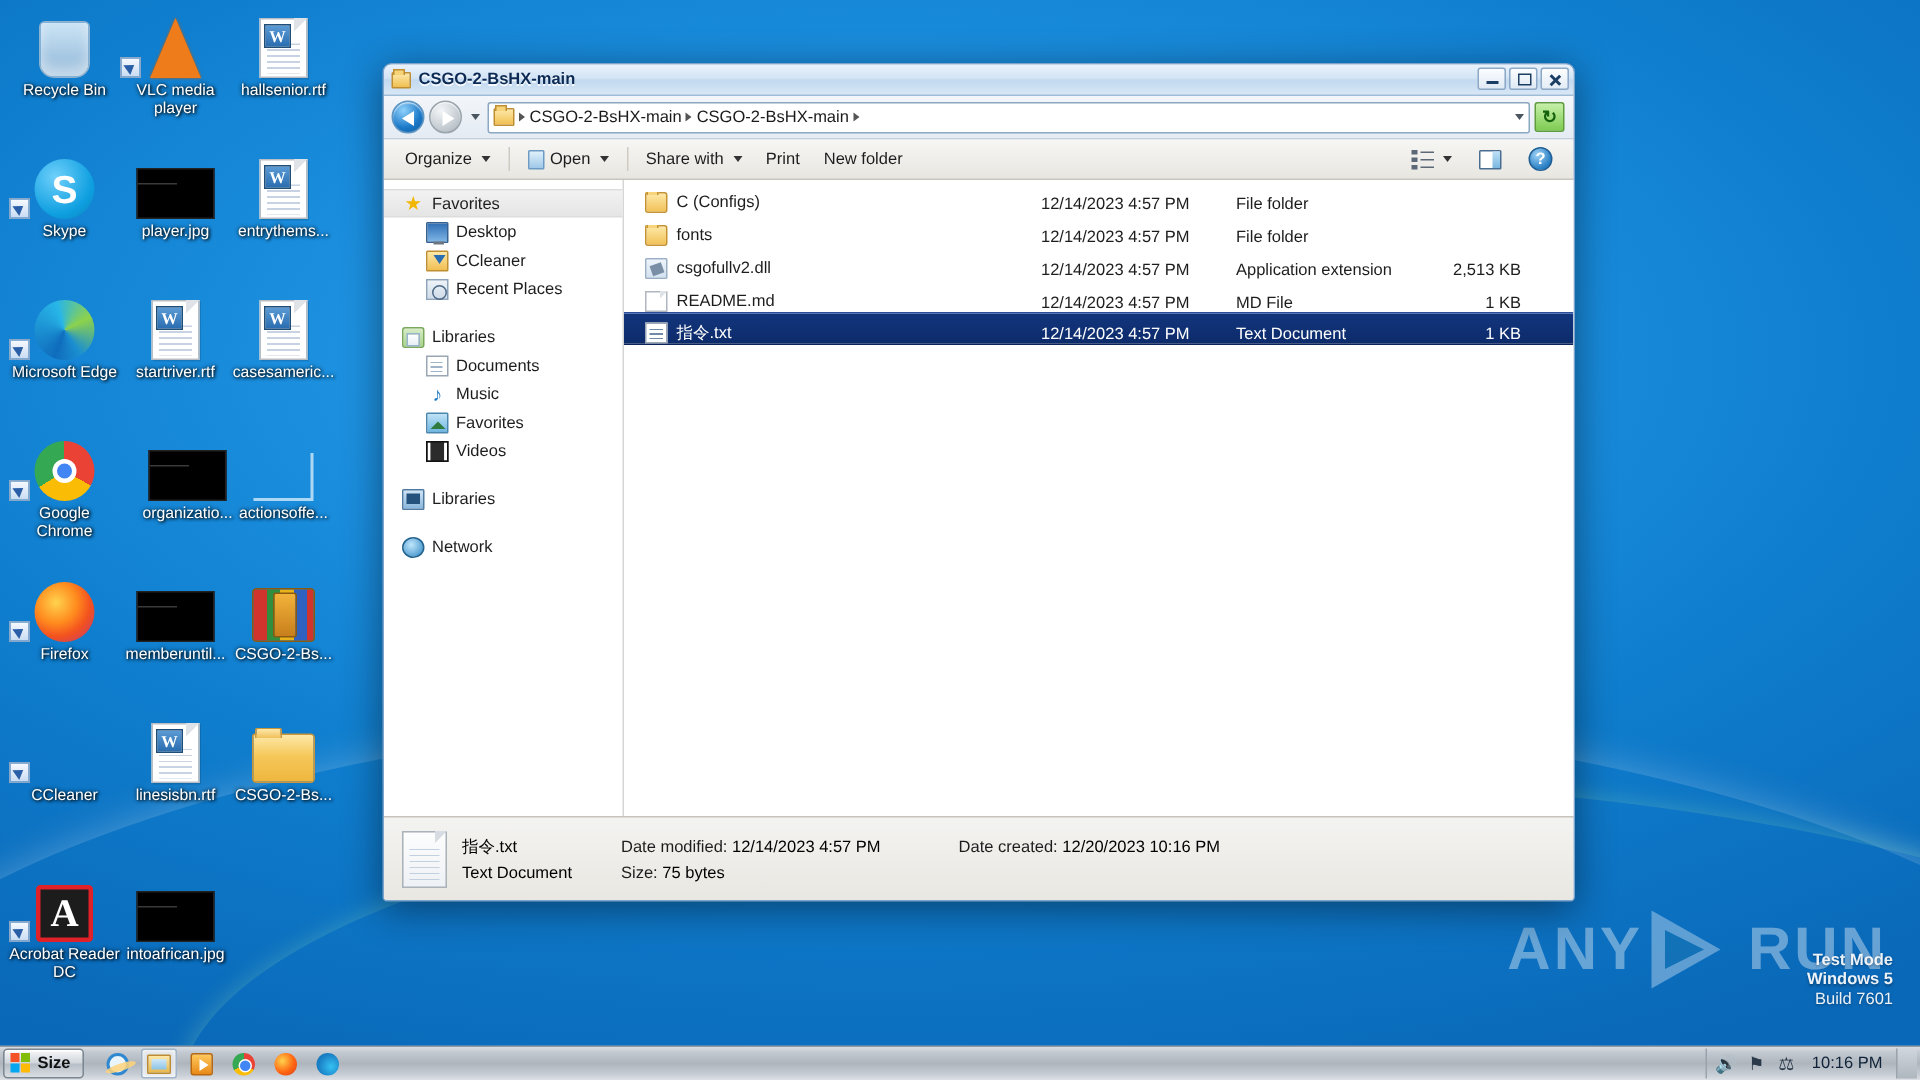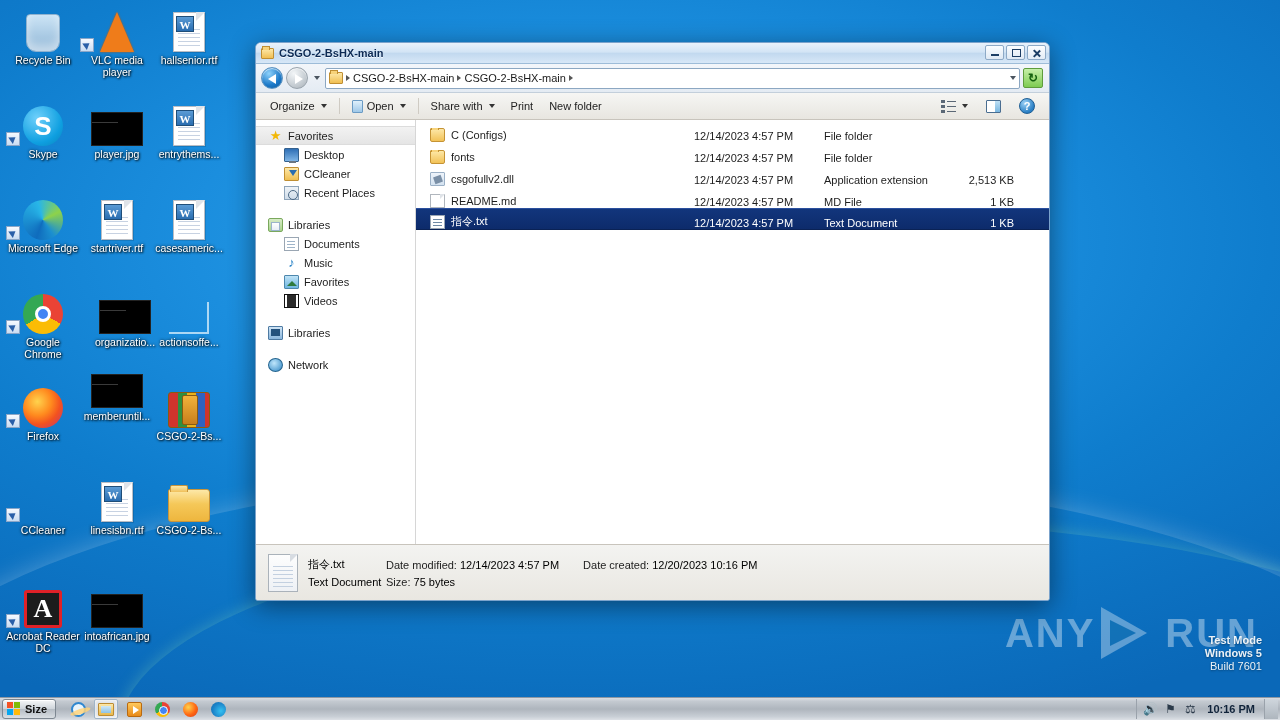--- a/index.html
+++ b/index.html
@@ -256,21 +256,21 @@
     padding:0 12px; background:linear-gradient(#f3f3f1,#e9e7e1);
     border-top:1px solid #c8c4bc;
   }
   .dp-ico {
     width:30px;height:38px;background:linear-gradient(#fdfdfd,#eef1f5);border:1px solid #aab2ba;position:relative;flex:0 0 30px;
   }
   .dp-ico:after{content:"";position:absolute;right:-1px;top:-1px;border-left:8px solid #d7dce2;border-bottom:8px solid transparent;}
   .dp-ico .l{position:absolute;left:4px;top:11px;right:4px;height:22px;background:repeating-linear-gradient(#c3d0e0 0 1px,transparent 1px 4px);}
   .dp-l1, .dp-l2 { display:flex; align-items:center; }
   .dp-name{ font-weight:normal; width:78px; }
-  .dp-lbl{ color:#1d1d1d; }
+  .dp-lbl{ color:#1d1d1d;margin-left:28px; }
   .dp-gap{ display:inline-block; width:24px; }
 
   
   #taskbar {
     position:absolute; left:0; bottom:0; width:1280px; height:23px;
     background:linear-gradient(#d9dde2 0%, #c3c9d0 16%, #aeb5bd 50%, #c8ced5 84%, #dde1e6 100%);
     border-top:1px solid #8f98a3;
     display:flex; align-items:center; gap:3px; padding:0 2px;
   }
   .startbtn {
@@ -299,21 +299,21 @@
   .wmp-ico:after{content:"";position:absolute;left:5px;top:3px;width:0;height:0;border-left:6px solid #fff;border-top:4px solid transparent;border-bottom:4px solid transparent;}
   .chrome-ico{ width:15px;height:15px;border-radius:50%;background:conic-gradient(#ea4335 0 33%, #fbbc05 33% 66%, #34a853 66% 100%);position:relative;}
   .chrome-ico:after{content:"";position:absolute;left:4px;top:4px;width:7px;height:7px;border-radius:50%;background:#4285f4;border:1.5px solid #fff;}
   .ff-ico{ width:15px;height:15px;border-radius:50%;background:radial-gradient(circle at 35% 35%, #ffd34d, #ff6611 55%, #d63b1b);}
   .edge-ico{ width:15px;height:15px;border-radius:50%;background:radial-gradient(circle at 65% 60%, #35c1f1, #1b82c8 60%, #0e6aa8);}
   .tray {
     margin-left:auto; display:flex; align-items:center; gap:6px; padding:0 2px 0 6px;
     border-left:1px solid #9aa2ab; height:20px;
   }
   .tray-ico{ width:14px;height:14px;position:relative;cursor:pointer;color:#2b3a4a;font-size:12px;line-height:14px;text-align:center; }
-  .clock { font-size:11px; color:#10233a; padding:0 4px; white-space:nowrap; cursor:default;font-weight:bold; }
+  .clock { font-size:11px; color:#10233a; padding:0 4px; white-space:nowrap; cursor:default; }
   .showdesk {
     width:14px;height:20px;background:linear-gradient(#cfd6dd,#aeb6be);border-left:1px solid #9aa2ab;cursor:pointer;
   }
 
   
   #watermark {
     position:absolute; right:22px; bottom:38px; display:flex; align-items:center; gap:6px;
     pointer-events:none; user-select:none;
   }
   #watermark .wtext {
@@ -443,21 +443,21 @@
         </div>
         <div class="lbl">actionsoffe...</div>
       </div>
       <div class="dicon" style="left: 6px; top: 382px;">
         <div class="glyph" style="position:relative">
           <span style="display:block;width:40px;height:40px;border-radius:50%;background:radial-gradient(circle at 36% 34%,#ffd34d 0%,#ff8a1e 38%,#f3521f 62%,#b8357f 100%)"></span>
           <span class="shortcut-arrow"></span>
         </div>
         <div class="lbl">Firefox</div>
       </div>
-      <div class="dicon" style="left: 80px; top: 362px;">
+      <div class="dicon" style="left: 80px; top: 382px;">
         <div class="glyph" style="position:relative">
           <span class="black-thumb">
             <span class="streak"></span>
           </span>
         </div>
         <div class="lbl">memberuntil...</div>
       </div>
       <div class="dicon" style="left: 152px; top: 382px;">
         <div class="glyph" style="position:relative">
           <span style="display:block;width:42px;height:36px;border-radius:3px;background:repeating-linear-gradient(90deg,#d0342c 0 9px,#2f8f3f 9px 18px,#e8b21c 18px 27px,#2f62c0 27px 36px,#d0342c 36px 42px);border:1px solid #8a5a10;position:relative">

